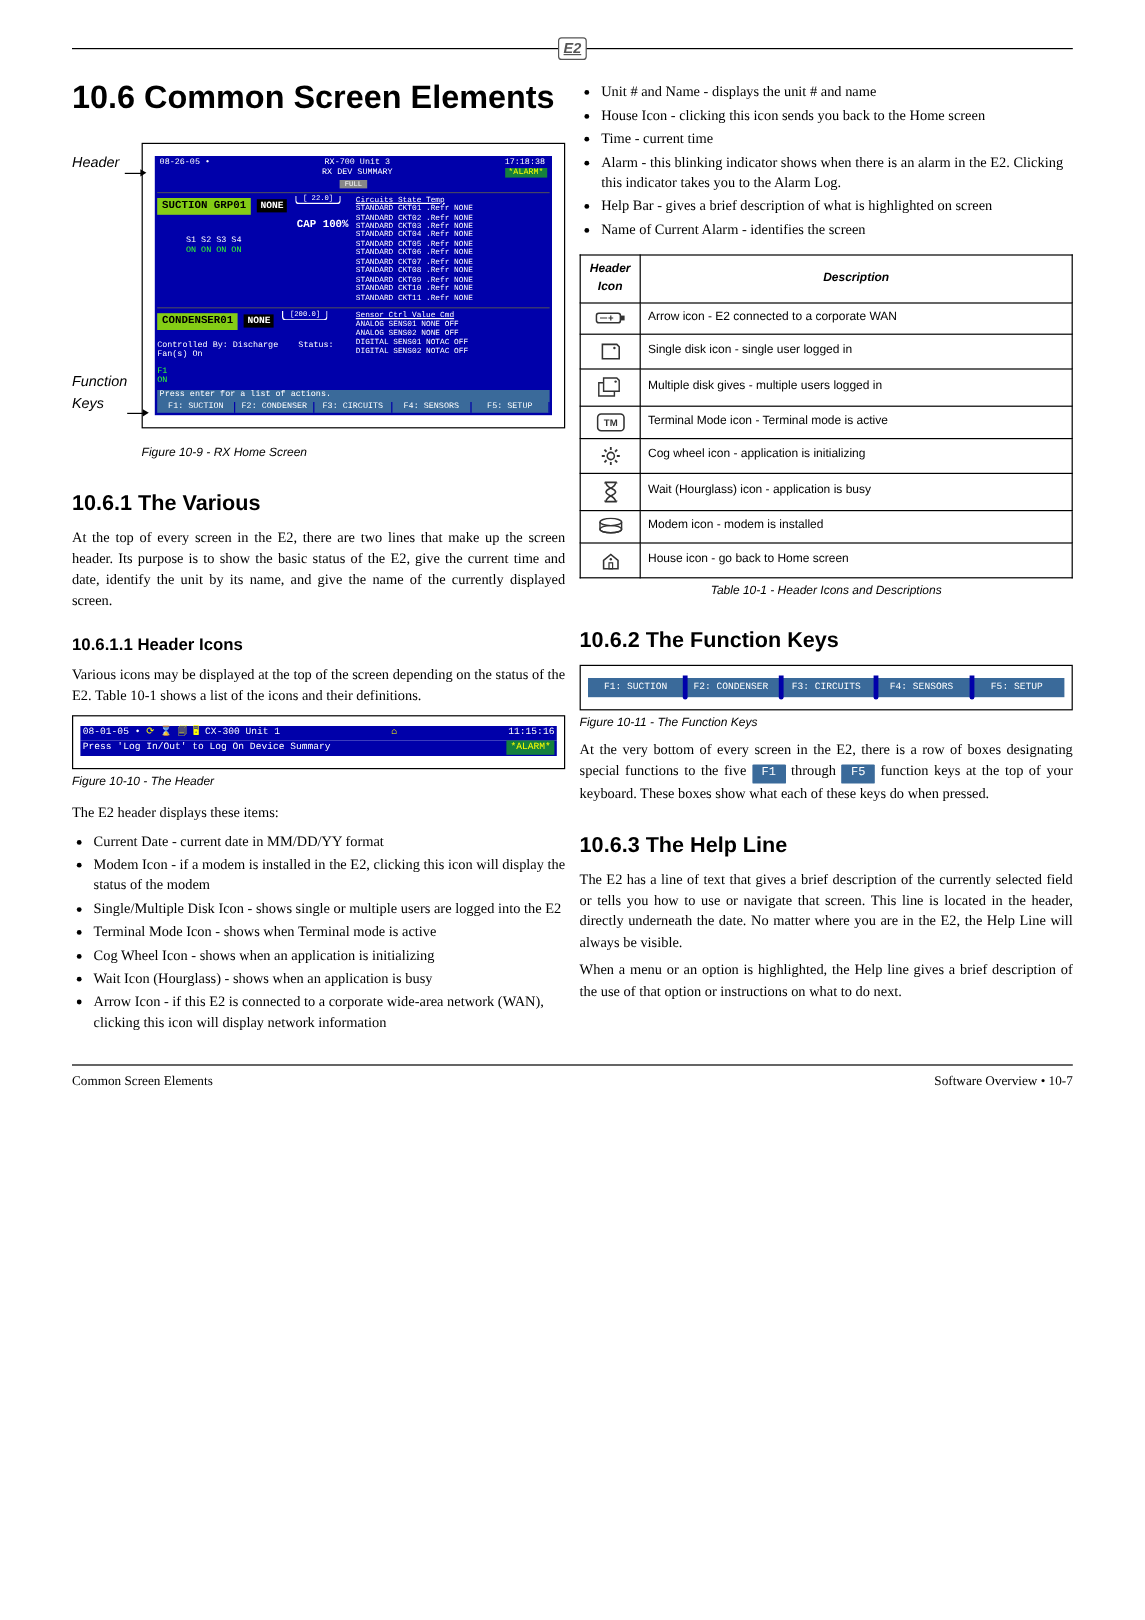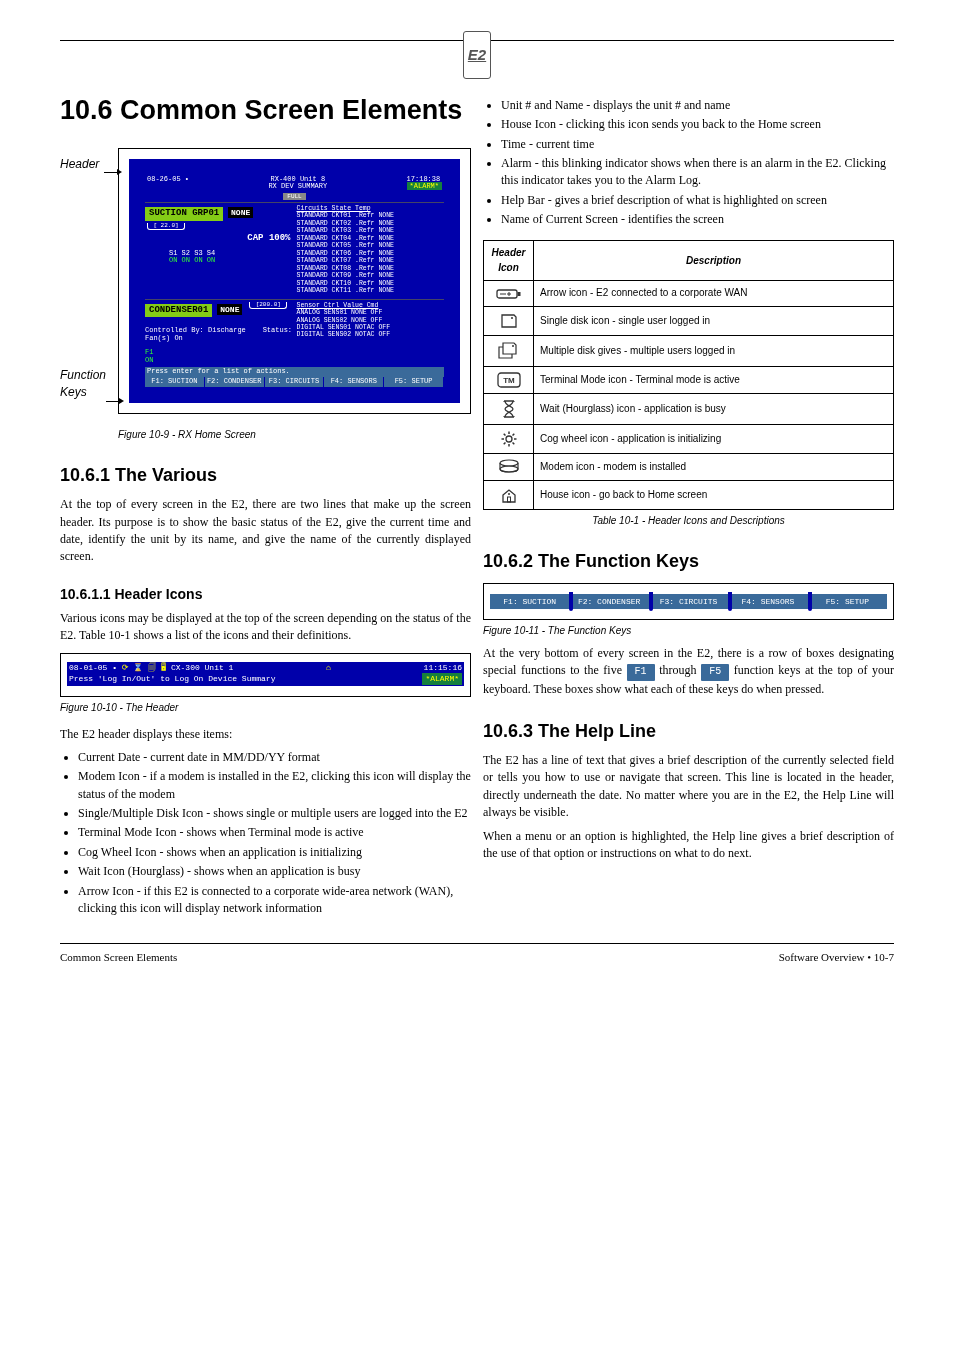--- a/index.html
+++ b/index.html
@@ -17,24 +17,24 @@
     border-top: 1px solid #000;
     margin-bottom: 6px;
     position: relative;
     display:flex;
     justify-content:center;
   }
   .page-rule .logo {
     position: relative;
     top: -10px;
     background:#fff;
-    padding: 12px 4px;
+    padding: 0 4px;
     font-weight:bold;
     font-style:italic;
-    font-size:15px;
+    font-size:12px;
     border:1px solid #555;
     border-radius:3px;
     color:#555;
     font-family:Arial,sans-serif;
     text-decoration:underline;
   }
   .columns {
     display: flex;
     gap: 12px;
   }
@@ -70,21 +70,21 @@
     font-family: Arial, sans-serif;
     font-size: 10px;
     margin-top:4px;
   }
   .term-screen {
     background: #0000aa;
     color: #fff;
     font-family: 'Courier New', monospace;
     font-size: 8px;
     line-height: 1.1;
-    padding: 16px;
+    padding: 2px;
     position: relative;
   }
   .term-header-bar {
     display:flex;
     justify-content:space-between;
     font-size:7px;
     padding:1px 2px;
   }
   .term-alarm { background:#15803d; color:#ff0; padding:0 3px; }
   .term-white-box {
@@ -181,21 +181,21 @@
         </div>
         <div class="arrow-label" style="margin-top:auto;">
           <span class="txt">Function Keys</span>
             <span class="line"></span>
         </div>
       </div>
       <div class="fig-box" style="flex:1;">
         <div class="term-screen">
           <div class="term-header-bar">
             <span>08-26-05 •</span>
-            <span style="white-space:pre;text-align:center;">RX-400 Unit 8
+            <span style="white-space:pre;text-align:center;">RX-700 Unit 3
 RX DEV SUMMARY</span>
             <span><span>17:18:38</span><br><span class="term-alarm">*ALARM*</span></span>
           </div>
           <div style="text-align:center;"><span style="background:#888;padding:0 4px;font-size:6px;">FULL</span></div>
           <div class="flex-scr" style="border-top:1px solid #446;margin-top:1px;padding-top:2px;">
             <div class="scr-body">
               <span class="term-white-box" style="font-weight:bold;font-size:9px;">SUCTION GRP01</span>
               <span style="background:#000;color:#fff;padding:1px 3px;font-weight:bold;">NONE</span>
               <span class="notch">[ 22.0]</span>
               <div style="text-align:right;font-weight:bold;font-size:9px;margin:2px 2px 0 0;"><span>CAP 100%</span></div>
@@ -287,21 +287,21 @@
       </ul>
   </div>
 
   <div class="col">
     <ul class="compact">
         <li>Unit # and Name - displays the unit # and name</li>
         <li>House Icon - clicking this icon sends you back to the Home screen</li>
         <li>Time - current time</li>
         <li>Alarm - this blinking indicator shows when there is an alarm in the E2. Clicking this indicator takes you to the Alarm Log.</li>
         <li>Help Bar - gives a brief description of what is highlighted on screen</li>
-        <li>Name of Current Screen - identifies the screen</li>
+        <li>Name of Current Alarm - identifies the screen</li>
       </ul>
 
     <table class="icon-table" style="margin-top:12px;">
       <thead>
         <tr>
           <th>Header Icon</th>
           <th>Description</th>
         </tr>
       </thead>
       <tbody>
@@ -337,32 +337,20 @@
             <td>Multiple disk gives - multiple users logged in</td>
           </tr>
           <tr>
             <td class="icon-cell">
               <svg width="24" height="16" viewBox="0 0 24 16">
                 <rect x="1" y="1" width="22" height="14" rx="3" fill="none" stroke="#333" stroke-width="1.3"></rect>
                 <text x="12" y="11" text-anchor="middle" font-size="8" font-family="Arial" fill="#333" font-weight="bold">TM</text>
               </svg>
             </td>
             <td>Terminal Mode icon - Terminal mode is active</td>
-          </tr>
-          <tr>
-            <td class="icon-cell">
-              <svg width="16" height="20" viewBox="0 0 16 20">
-                <path d="M3 2h10M3 18h10M4 2c0 5 8 5 8 8s-8 3-8 8M12 2c0 5-8 5-8 8s8 3 8 8" fill="none" stroke="#333" stroke-width="1.3"></path>
-                <line x1="3" y1="2" x2="3" y2="3" stroke="#333"></line>
-                <line x1="13" y1="2" x2="13" y2="3" stroke="#333"></line>
-                <line x1="3" y1="18" x2="3" y2="17" stroke="#333"></line>
-                <line x1="13" y1="18" x2="13" y2="17" stroke="#333"></line>
-              </svg>
-            </td>
-            <td>Wait (Hourglass) icon - application is busy</td>
           </tr>
           <tr>
             <td class="icon-cell">
               <svg width="18" height="18" viewBox="0 0 18 18">
                 <circle cx="9" cy="9" r="3" fill="none" stroke="#333" stroke-width="1.3"></circle>
                 <g stroke="#333" stroke-width="1.5">
                   <line x1="14" y1="9" x2="16.5" y2="9"></line>
                   <line x1="12.535533905932738" y1="12.535533905932738" x2="14.303300858899107" y2="14.303300858899107"></line>
                   <line x1="9" y1="14" x2="9" y2="16.5"></line>
                   <line x1="5.464466094067262" y1="12.535533905932738" x2="3.6966991411008943" y2="14.303300858899107"></line>
@@ -370,20 +358,32 @@
                   <line x1="5.464466094067261" y1="5.464466094067262" x2="3.6966991411008925" y2="3.6966991411008943"></line>
                   <line x1="8.999999999999998" y1="4" x2="8.999999999999998" y2="1.5"></line>
                   <line x1="12.535533905932738" y1="5.464466094067261" x2="14.303300858899105" y2="3.6966991411008925"></line>
                 </g>
               </svg>
             </td>
             <td>Cog wheel icon - application is initializing</td>
           </tr>
           <tr>
             <td class="icon-cell">
+              <svg width="16" height="20" viewBox="0 0 16 20">
+                <path d="M3 2h10M3 18h10M4 2c0 5 8 5 8 8s-8 3-8 8M12 2c0 5-8 5-8 8s8 3 8 8" fill="none" stroke="#333" stroke-width="1.3"></path>
+                <line x1="3" y1="2" x2="3" y2="3" stroke="#333"></line>
+                <line x1="13" y1="2" x2="13" y2="3" stroke="#333"></line>
+                <line x1="3" y1="18" x2="3" y2="17" stroke="#333"></line>
+                <line x1="13" y1="18" x2="13" y2="17" stroke="#333"></line>
+              </svg>
+            </td>
+            <td>Wait (Hourglass) icon - application is busy</td>
+          </tr>
+          <tr>
+            <td class="icon-cell">
               <svg width="22" height="16" viewBox="0 0 22 16">
                 <ellipse cx="11" cy="4" rx="9" ry="3" fill="none" stroke="#333" stroke-width="1.2"></ellipse>
                 <path d="M2 4v6c0 1.7 4 3 9 3s9-1.3 9-3V4" fill="none" stroke="#333" stroke-width="1.2"></path>
                 <ellipse cx="11" cy="10" rx="9" ry="3" fill="none" stroke="#333" stroke-width="1.2"></ellipse>
               </svg>
             </td>
             <td>Modem icon - modem is installed</td>
           </tr>
           <tr>
             <td class="icon-cell">

